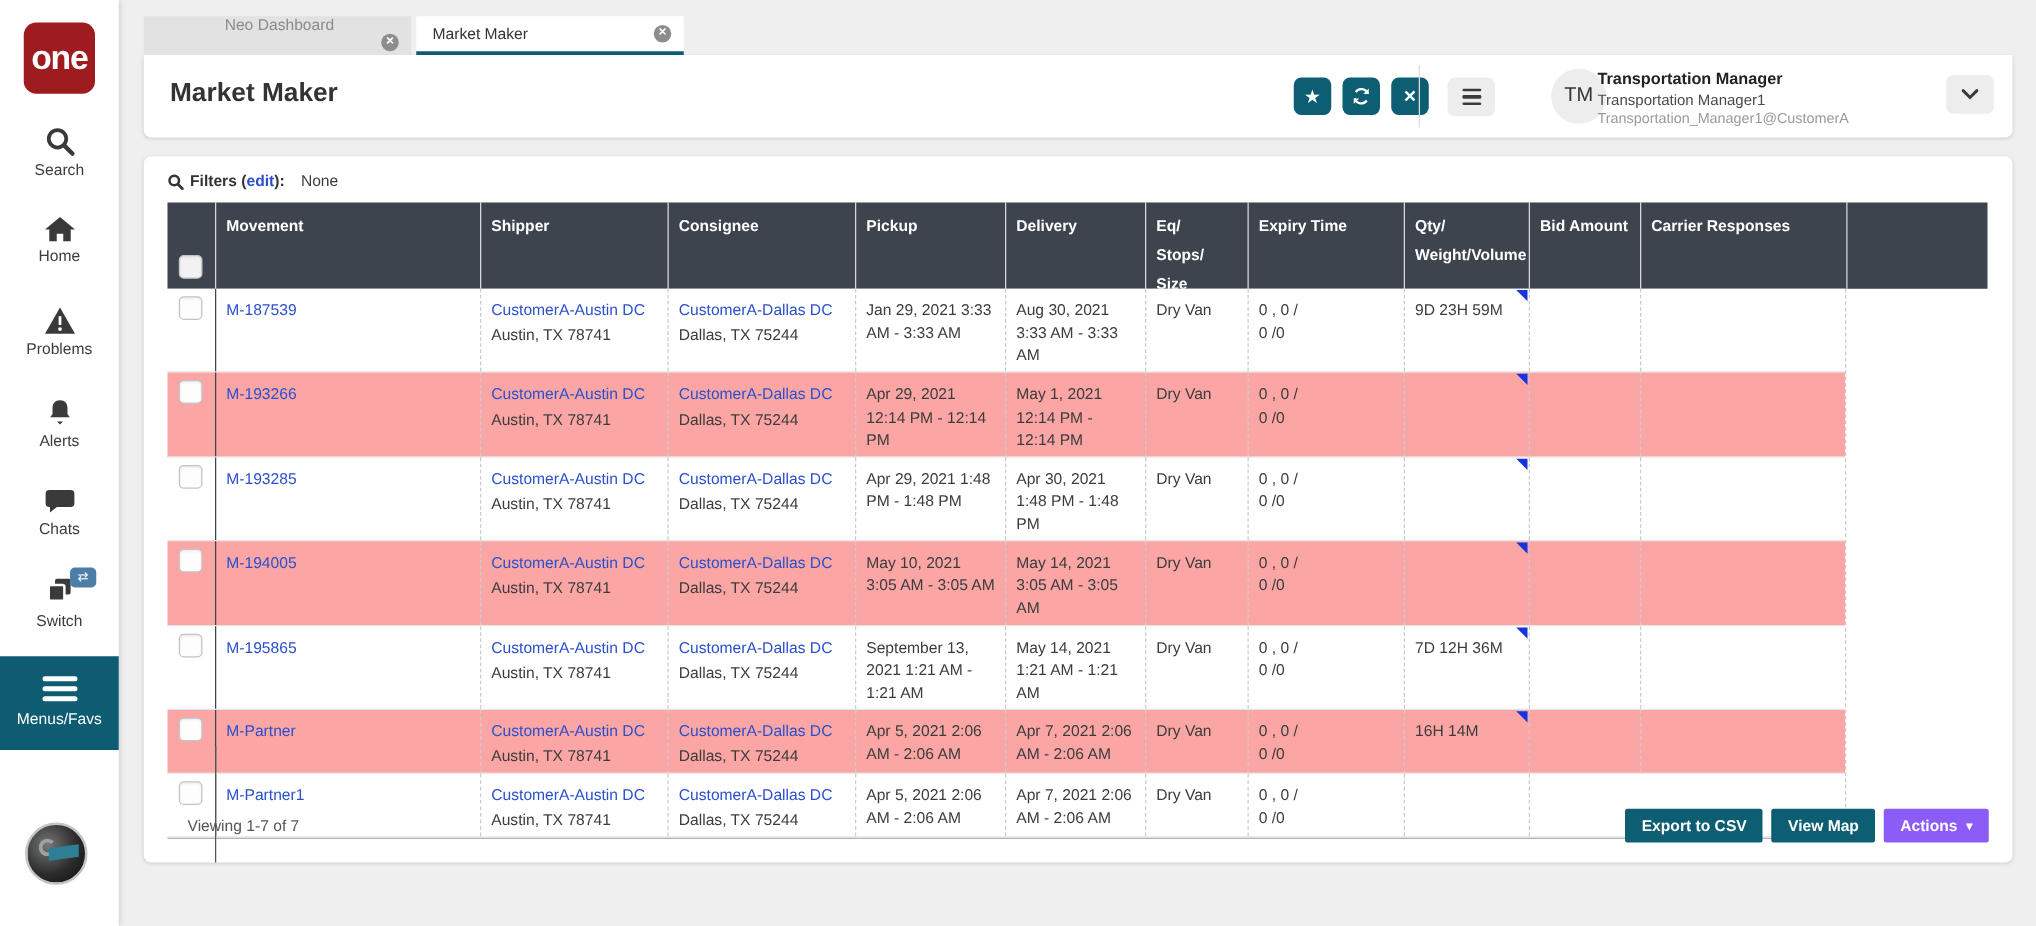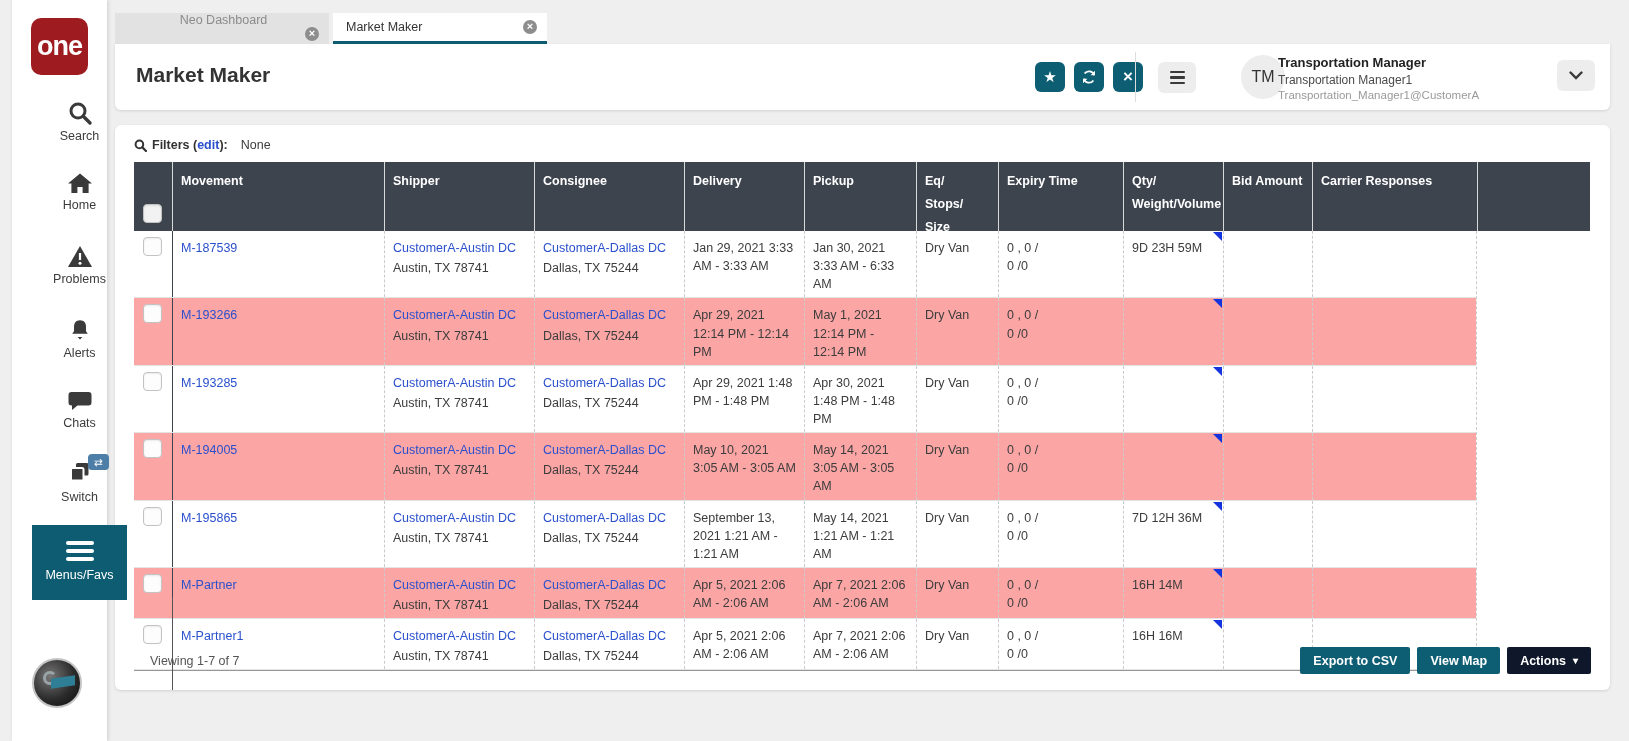--- a/index.html
+++ b/index.html
@@ -7,22 +7,22 @@
   body {
     font-family: "Liberation Sans", sans-serif;
     background:#efeff0;
     position:relative;
     overflow:hidden;
     color:#3c3c3c;
   }
   a { text-decoration:none; }
 
   
-  .sidebar { position:absolute; left:12px; top:0; width:95px; height:741px; background:#fff;
-             box-shadow:1px 0 4px rgba(0,0,0,.14); z-index:10;padding-left:20px; }
+  .sidebar { position:absolute; left:0; top:0; width:95px; height:741px; background:#fff;
+             box-shadow:1px 0 4px rgba(0,0,0,.14); z-index:10; }
   .logo { position:absolute; left:19px; top:18px; width:57px; height:57px; background:#9e1c20;
           border-radius:10px; color:#fff; font-size:27px; font-weight:bold; letter-spacing:-1px;
           display:flex; align-items:center; justify-content:center; cursor:default; }
   .nav-item { position:absolute; width:95px; text-align:center; font-size:12.5px; color:#3c3c3c; cursor:pointer; }
   .nav-item svg { display:block; margin:0 auto 3px; }
   .nav-search  { top:100px; } .nav-home { top:172px; } .nav-problems { top:245px; }
   .nav-alerts  { top:318px; } .nav-chats { top:390px; } .nav-switch { top:460px; }
   .switch-wrap { position:relative; width:95px; height:30px; }
   .switch-badge { position:absolute; left:56px; top:-6px; width:21px; height:16px; background:#4d7ea8;
                   border-radius:4px; color:#fff; font-size:10.5px; line-height:16px; text-align:center; }
@@ -99,21 +99,21 @@
   .loc { margin-top:2px; color:#3c3c3c; }
   .flag { position:absolute; top:1px; right:1px; width:0; height:0;
           border-top:9px solid #1634dd; border-left:9px solid transparent; cursor:pointer; }
   .freeze-line { position:absolute; left:38px; top:435px; width:1px; height:93px; background:#555; }
 
   .card-footer { position:absolute; left:19px; top:522px; width:1457px; display:flex; align-items:center; }
   .viewing { font-size:12.5px; color:#555; margin-left:16px; }
   .footer-btns { margin-left:auto; display:flex; gap:7px; }
   .btn { height:27px; padding:0 13px; background:#0e5e73; border:none; border-radius:2px; color:#fff;
          font-size:12.5px; font-weight:bold; cursor:pointer; display:flex; align-items:center; gap:7px; }
-  .btn.actions { background:#0f172a; }
+  .btn.actions { background:#8b5cf6; }
   .caret { font-size:10px; }
 </style>
 </head>
 <body>
 
 <div class="sidebar">
   <div class="logo">one</div>
 
   <div class="nav-item nav-search">
     <svg width="26" height="26" viewBox="0 0 26 26" fill="none">
@@ -253,24 +253,24 @@
       <div class="th">
           <div>Movement</div>
         </div>
       <div class="th">
           <div>Shipper</div>
         </div>
       <div class="th">
           <div>Consignee</div>
         </div>
       <div class="th">
+          <div>Pickup</div>
+        </div>
+      <div class="th">
           <div>Delivery</div>
-        </div>
-      <div class="th">
-          <div>Pickup</div>
         </div>
       <div class="th">
         <div>Eq/</div>
           <div>Stops/</div>
           <div>Size</div>
       </div>
       <div class="th">
           <div>Expiry Time</div>
         </div>
       <div class="th">
@@ -287,21 +287,21 @@
     </div>
     <div class="tbody">
         <div class="tr">
           <div class="td check">
             <div class="checkbox"></div>
           </div>
           <div class="td movement"><a class="link">M-187539</a></div>
           <div class="td"><a class="link">CustomerA-Austin DC</a><div class="loc">Austin, TX 78741</div></div>
           <div class="td"><a class="link">CustomerA-Dallas DC</a><div class="loc">Dallas, TX 75244</div></div>
           <div class="td">Jan 29, 2021 3:33 AM - 3:33 AM</div>
-          <div class="td">Jan 30, 2021 3:33 AM - 6:33 AM</div>
+          <div class="td">Aug 30, 2021 3:33 AM - 3:33 AM</div>
           <div class="td">Dry Van</div>
           <div class="td">
             <div>0 , 0 /</div>
             <div>0 /0</div>
           </div>
           <div class="td">9D 23H 59M<span class="flag"></span></div>
           <div class="td"></div>
           <div class="td"></div>
         </div>
         <div class="tr alt">
@@ -407,21 +407,20 @@
           <div class="td movement"><a class="link">M-Partner1</a></div>
           <div class="td"><a class="link">CustomerA-Austin DC</a><div class="loc">Austin, TX 78741</div></div>
           <div class="td"><a class="link">CustomerA-Dallas DC</a><div class="loc">Dallas, TX 75244</div></div>
           <div class="td">Apr 5, 2021 2:06 AM - 2:06 AM</div>
           <div class="td">Apr 7, 2021 2:06 AM - 2:06 AM</div>
           <div class="td">Dry Van</div>
           <div class="td">
             <div>0 , 0 /</div>
             <div>0 /0</div>
           </div>
-          <div class="td">16H 16M<span class="flag"></span></div>
           <div class="td"></div>
           <div class="td"></div>
         </div>
       </div>
     <div class="freeze-line"></div>
   </div>
 
   <div class="card-footer">
     <span class="viewing">Viewing 1-7 of 7</span>
     <div class="footer-btns">

